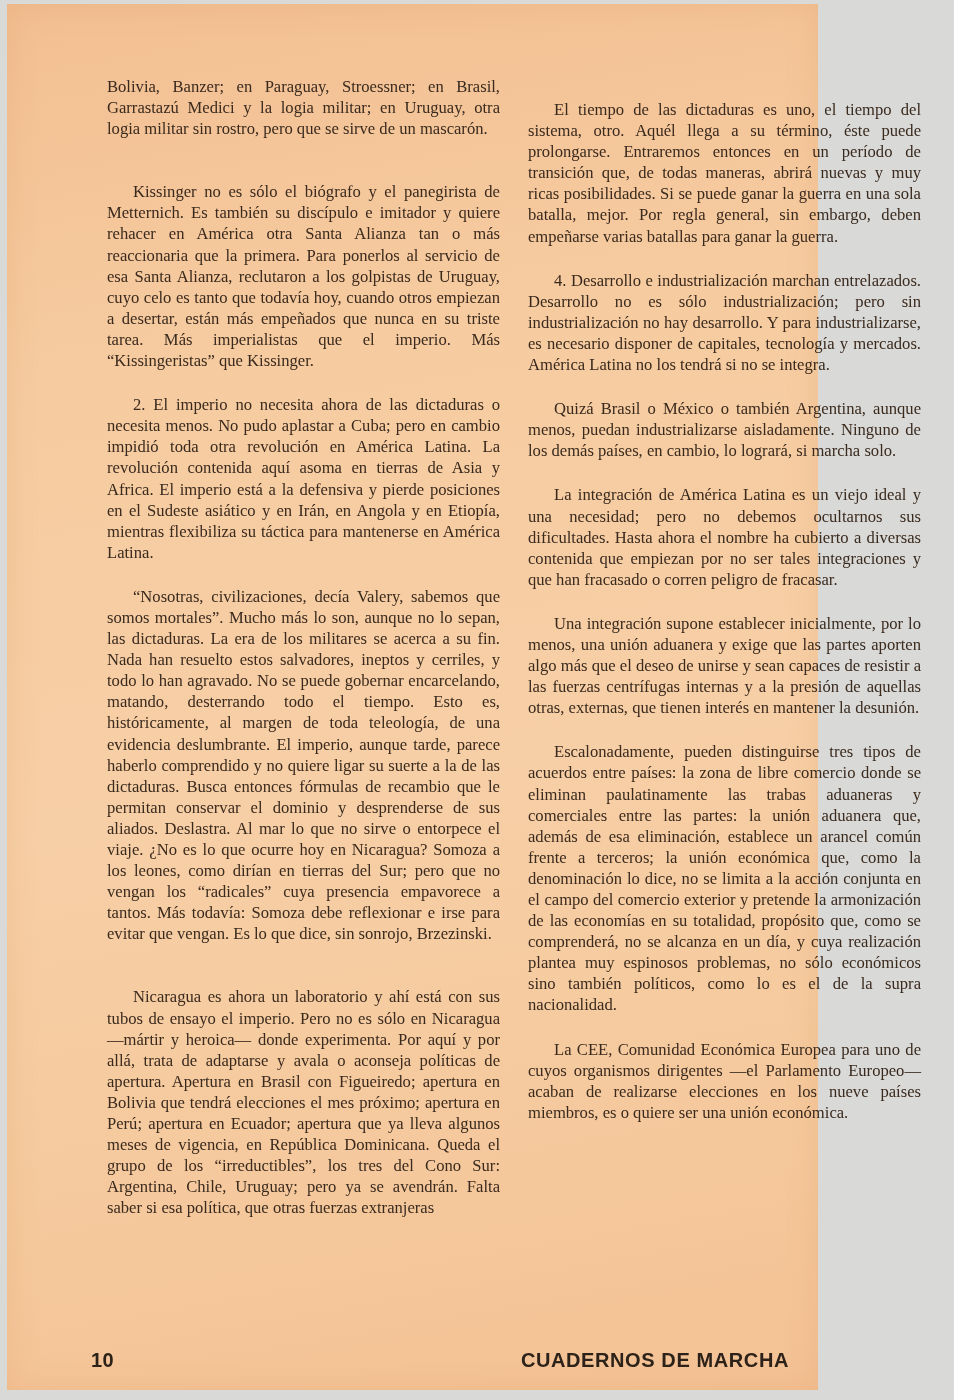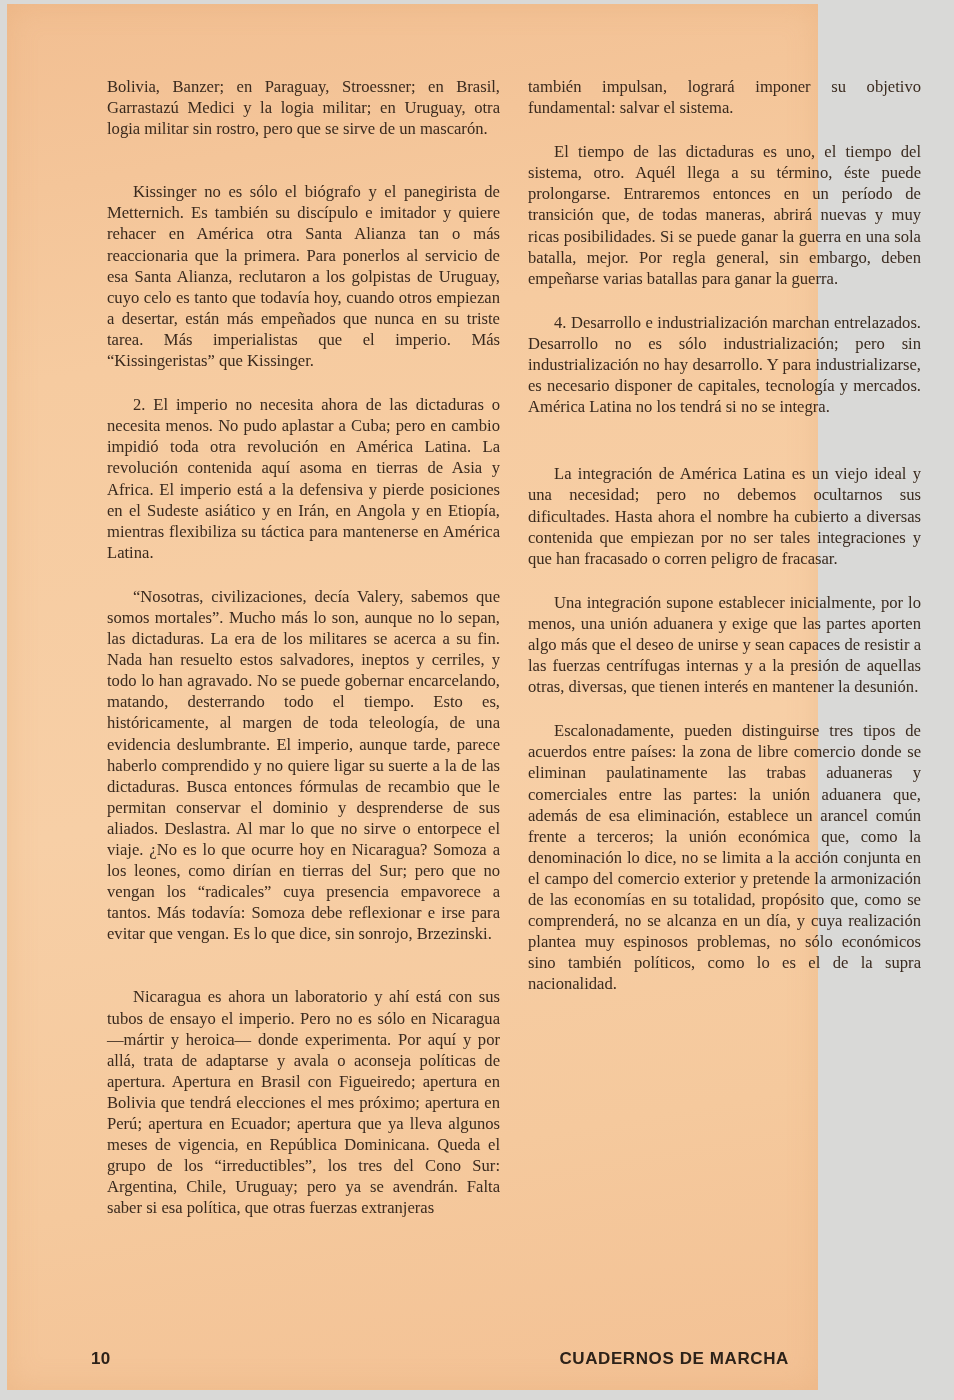--- a/index.html
+++ b/index.html
@@ -40,21 +40,21 @@
       text-indent: 26px;
     }
     .para.no-indent { text-indent: 0; }
     .gap-md { height: 23px; }
     .gap-lg { height: 42px; }
     .footer {
       position: absolute;
       top: 1345px;
       font-family: "Liberation Sans", "DejaVu Sans", sans-serif;
       color: #2d2219;
-      font-size: 17px;
+      font-size: 20px;
       letter-spacing: 0.3px;
     }
     .page-number { left: 84px; font-weight: bold; }
     .publication { right: 29px; font-weight: bold; letter-spacing: 0.6px; }
   </style>
 </head>
 <body>
 
 <div class="page">
 
@@ -64,31 +64,32 @@
     <p class="para">Kissinger no es sólo el biógrafo y el panegirista de Metternich. Es también su discípulo e imitador y quiere rehacer en América otra Santa Alianza tan o más reaccionaria que la primera. Para ponerlos al servicio de esa Santa Alianza, reclutaron a los golpistas de Uruguay, cuyo celo es tanto que todavía hoy, cuando otros empiezan a desertar, están más empeñados que nunca en su triste tarea. Más imperialistas que el imperio. Más “Kissingeristas” que Kissinger.</p>
     <div class="gap-md"></div>
     <p class="para">2. El imperio no necesita ahora de las dictaduras o necesita menos. No pudo aplastar a Cuba; pero en cambio impidió toda otra revolución en América Latina. La revolución contenida aquí asoma en tierras de Asia y Africa. El imperio está a la defensiva y pierde posiciones en el Sudeste asiático y en Irán, en Angola y en Etiopía, mientras flexibiliza su táctica para mantenerse en América Latina.</p>
     <div class="gap-md"></div>
     <p class="para">“Nosotras, civilizaciones, decía Valery, sabemos que somos mortales”. Mucho más lo son, aunque no lo sepan, las dictaduras. La era de los militares se acerca a su fin. Nada han resuelto estos salvadores, ineptos y cerriles, y todo lo han agravado. No se puede gobernar encarcelando, matando, desterrando todo el tiempo. Esto es, históricamente, al margen de toda teleología, de una evidencia deslumbrante. El imperio, aunque tarde, parece haberlo comprendido y no quiere ligar su suerte a la de las dictaduras. Busca entonces fórmulas de recambio que le permitan conservar el dominio y desprenderse de sus aliados. Deslastra. Al mar lo que no sirve o entorpece el viaje. ¿No es lo que ocurre hoy en Nicaragua? Somoza a los leones, como dirían en tierras del Sur; pero que no vengan los “radicales” cuya presencia empavorece a tantos. Más todavía: Somoza debe reflexionar e irse para evitar que vengan. Es lo que dice, sin sonrojo, Brzezinski.</p>
     <div class="gap-lg"></div>
     <p class="para">Nicaragua es ahora un laboratorio y ahí está con sus tubos de ensayo el imperio. Pero no es sólo en Nicaragua —mártir y heroica— donde experimenta. Por aquí y por allá, trata de adaptarse y avala o aconseja políticas de apertura. Apertura en Brasil con Figueiredo; apertura en Bolivia que tendrá elecciones el mes próximo; apertura en Perú; apertura en Ecuador; apertura que ya lleva algunos meses de vigencia, en República Dominicana. Queda el grupo de los “irreductibles”, los tres del Cono Sur: Argentina, Chile, Uruguay; pero ya se avendrán. Falta saber si esa política, que otras fuerzas extranjeras</p>
   </div>
 
   <div class="col col-right">
-    <p class="para no-indent">también impulsan, logrará imponer su objetivo fundamental: salvar el sistema.</p>
     <div class="gap-md"></div>
     <p class="para">El tiempo de las dictaduras es uno, el tiempo del sistema, otro. Aquél llega a su término, éste puede prolongarse. Entraremos entonces en un período de transición que, de todas maneras, abrirá nuevas y muy ricas posibilidades. Si se puede ganar la guerra en una sola batalla, mejor. Por regla general, sin embargo, deben empeñarse varias batallas para ganar la guerra.</p>
     <div class="gap-md"></div>
     <p class="para">4. Desarrollo e industrialización marchan entrelazados. Desarrollo no es sólo industrialización; pero sin industrialización no hay desarrollo. Y para industrializarse, es necesario disponer de capitales, tecnología y mercados. América Latina no los tendrá si no se integra.</p>
     <div class="gap-md"></div>
+    <p class="para">Quizá Brasil o México o también Argentina, aunque menos, puedan industrializarse aisladamente. Ninguno de los demás países, en cambio, lo logrará, si marcha solo.</p>
     <div class="gap-md"></div>
     <p class="para">La integración de América Latina es un viejo ideal y una necesidad; pero no debemos ocultarnos sus dificultades. Hasta ahora el nombre ha cubierto a diversas contenida que empiezan por no ser tales integraciones y que han fracasado o corren peligro de fracasar.</p>
     <div class="gap-md"></div>
-    <p class="para">Una integración supone establecer inicialmente, por lo menos, una unión aduanera y exige que las partes aporten algo más que el deseo de unirse y sean capaces de resistir a las fuerzas centrífugas internas y a la presión de aquellas otras, diversas, que tienen interés en mantener la desunión.</p>
+    <p class="para">Una integración supone establecer inicialmente, por lo menos, una unión aduanera y exige que las partes aporten algo más que el deseo de unirse y sean capaces de resistir a las fuerzas centrífugas internas y a la presión de aquellas otras, externas, que tienen interés en mantener la desunión.</p>
     <div class="gap-md"></div>
     <p class="para">Escalonadamente, pueden distinguirse tres tipos de acuerdos entre países: la zona de libre comercio donde se eliminan paulatinamente las trabas aduaneras y comerciales entre las partes: la unión aduanera que, además de esa eliminación, establece un arancel común frente a terceros; la unión económica que, como la denominación lo dice, no se limita a la acción conjunta en el campo del comercio exterior y pretende la armonización de las economías en su totalidad, propósito que, como se comprenderá, no se alcanza en un día, y cuya realización plantea muy espinosos problemas, no sólo económicos sino también políticos, como lo es el de la supra nacionalidad.</p>
     <div class="gap-md"></div>
+    <p class="para">La CEE, Comunidad Económica Europea para uno de cuyos organismos dirigentes —el Parlamento Europeo— acaban de realizarse elecciones en los nueve países miembros, es o quiere ser una unión económica.</p>
   </div>
 
   <div class="footer page-number">10</div>
   <div class="footer publication">CUADERNOS DE MARCHA</div>
 
 </div>
 
 </body></html>

